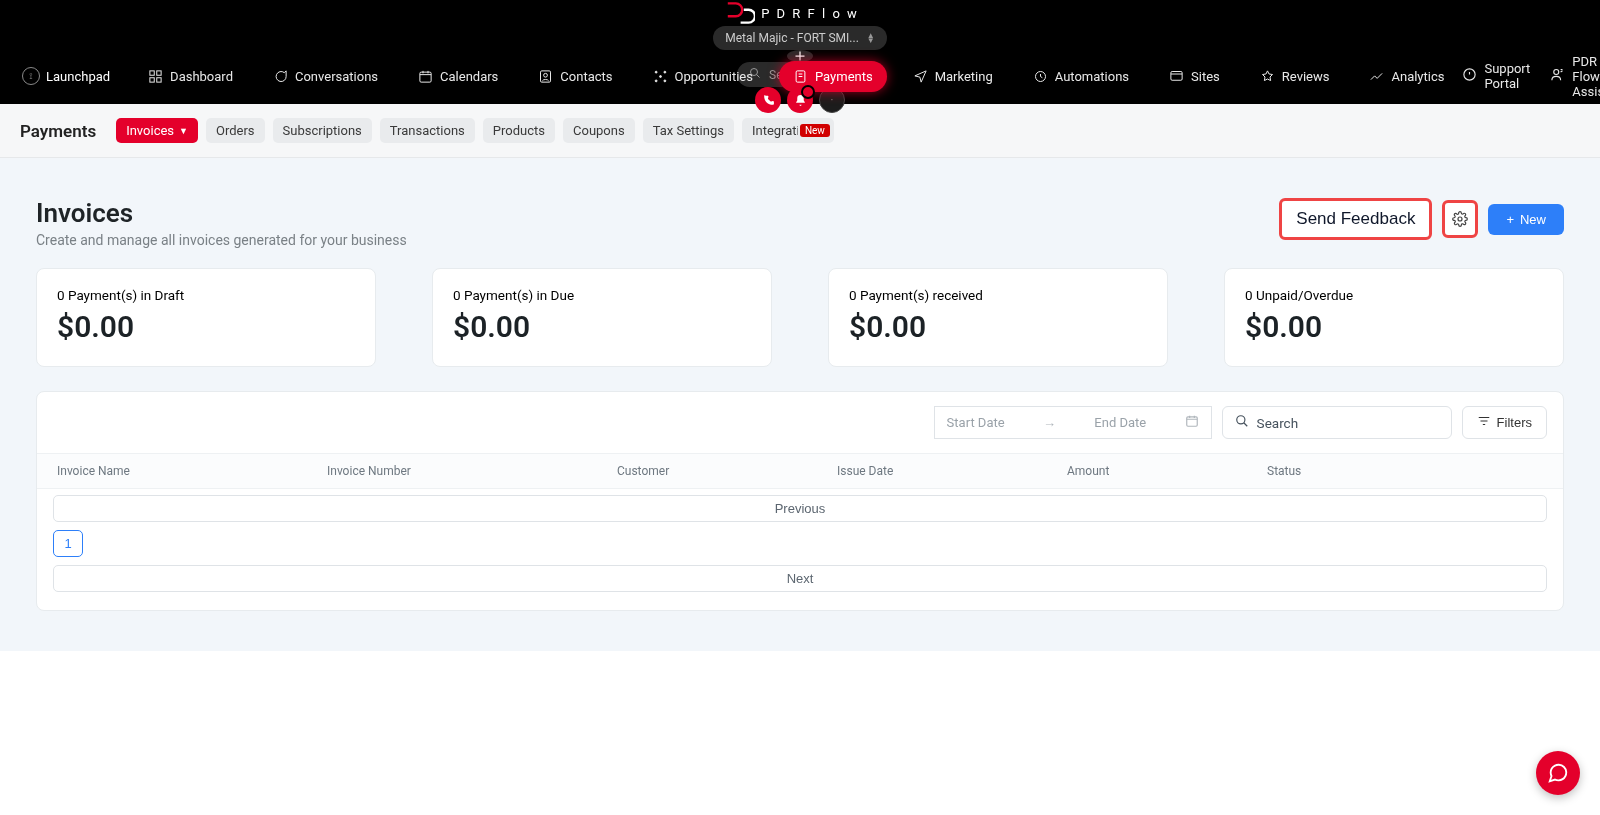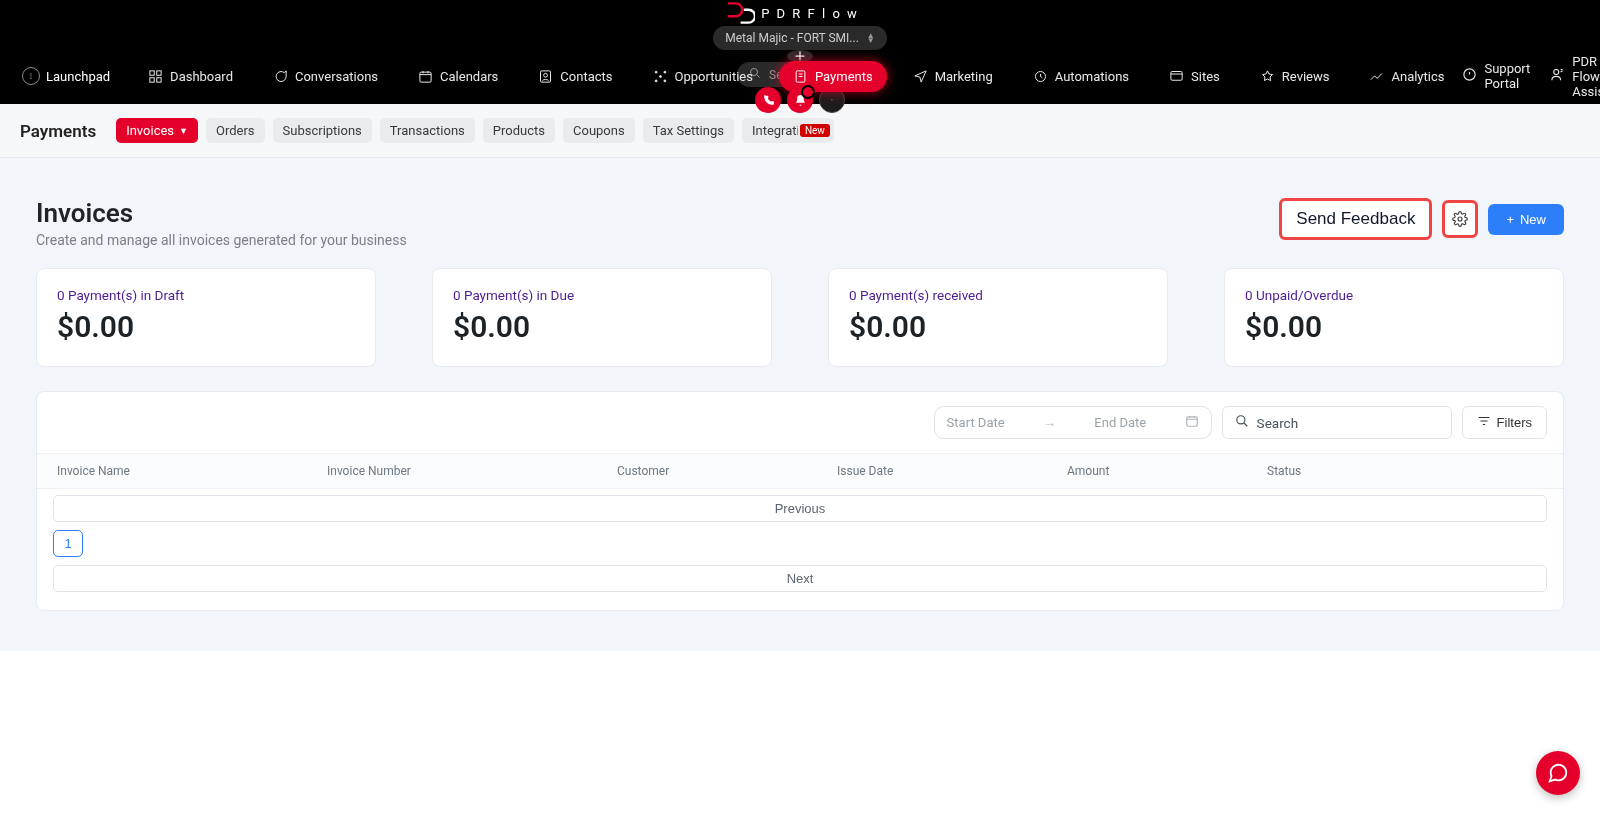--- a/index.html
+++ b/index.html
@@ -57,26 +57,26 @@
   .btn-icon-square { width: 36px; padding: 8px 0; display:flex; justify-content:center; }
   .btn-primary { background: #2d7ff9; color: #fff; border:none; border-radius: 6px; padding: 8px 18px; font-size: 13px; cursor:pointer; display:flex; align-items:center; gap:6px; }
 
   .notice { background:#fff; border:1px solid #e5e9ec; border-radius:8px; padding:18px 24px; display:flex; align-items:center; margin: 0 190px 26px; }
   .notice-text { font-size:13.5px; color:#4c5459; }
   .notice-actions { margin-left:auto; display:flex; gap:10px; }
   .btn-link-blue { background:#fff; border:1px solid #b9d5ff; color:#2d7ff9; border-radius:6px; padding:8px 14px; font-size:13px; cursor:pointer; }
 
   .stats { display:flex; gap:56px; margin: 0 0 24px; }
   .stat-card { flex:1; background:#fff; border:1px solid #e7ebee; border-radius:8px; padding:18px 20px 22px; }
-  .stat-label { font-size:13.5px; color:#4c1d95; margin-bottom:6px; }
+  .stat-label { font-size:13.5px; color:#000000; margin-bottom:6px; }
   .stat-value { font-size:30px; font-weight:600; color:#1c2226; }
 
   .table-card { background:#fff; border:1px solid #e7ebee; border-radius:8px; padding: 0 0 18px; }
   .table-toolbar { display:flex; justify-content:flex-end; gap:10px; padding: 14px 16px; }
-  .daterange { display:flex; align-items:center; border:1px solid #dfe3e7; border-radius:10px; padding: 7px 12px; font-size:13px; color:#9aa2a9; width:278px; justify-content:space-between; }
+  .daterange { display:flex; align-items:center; border:1px solid #dfe3e7; border-radius:0; padding: 7px 12px; font-size:13px; color:#9aa2a9; width:278px; justify-content:space-between; }
   .daterange .arrow { color:#b0b6bc; }
   .daterange .cal { color:#b0b6bc; }
   .search-box { display:flex; align-items:center; border:1px solid #dfe3e7; border-radius:6px; padding: 7px 12px; font-size:13.5px; color:#46525d; gap:8px; width:230px; }
   .filter-btn { display:flex; align-items:center; gap:6px; border:1px solid #dfe3e7; border-radius:6px; padding:7px 14px; font-size:13px; color:#333; background:#fff; cursor:pointer; }
 
   .thead { display:flex; padding: 10px 20px; border-top:1px solid #eef1f3; border-bottom:1px solid #eef1f3; background:#fbfcfd; }
   .th { font-size:12px; color:#6e7881; }
   .col-name { width: 270px; }
   .col-num { width: 290px; }
   .col-cust { width: 220px; }

